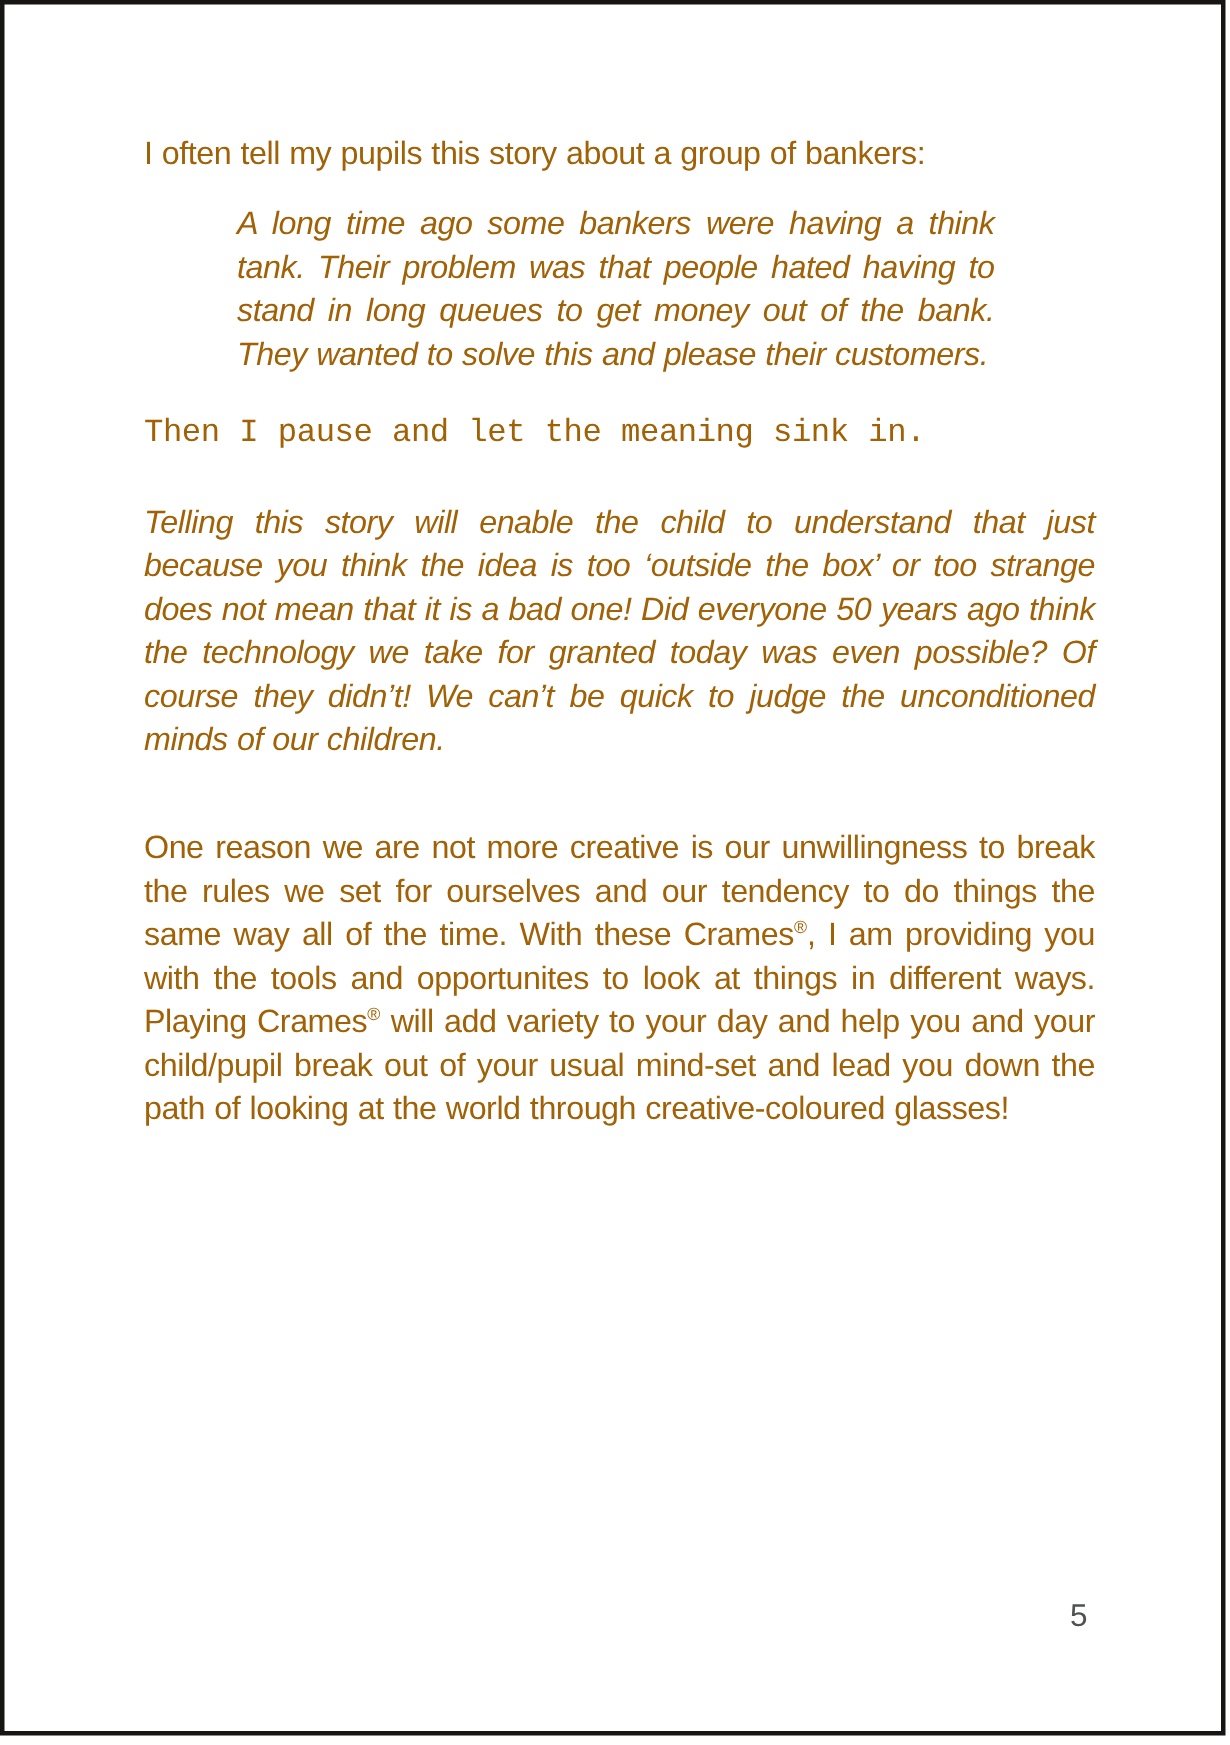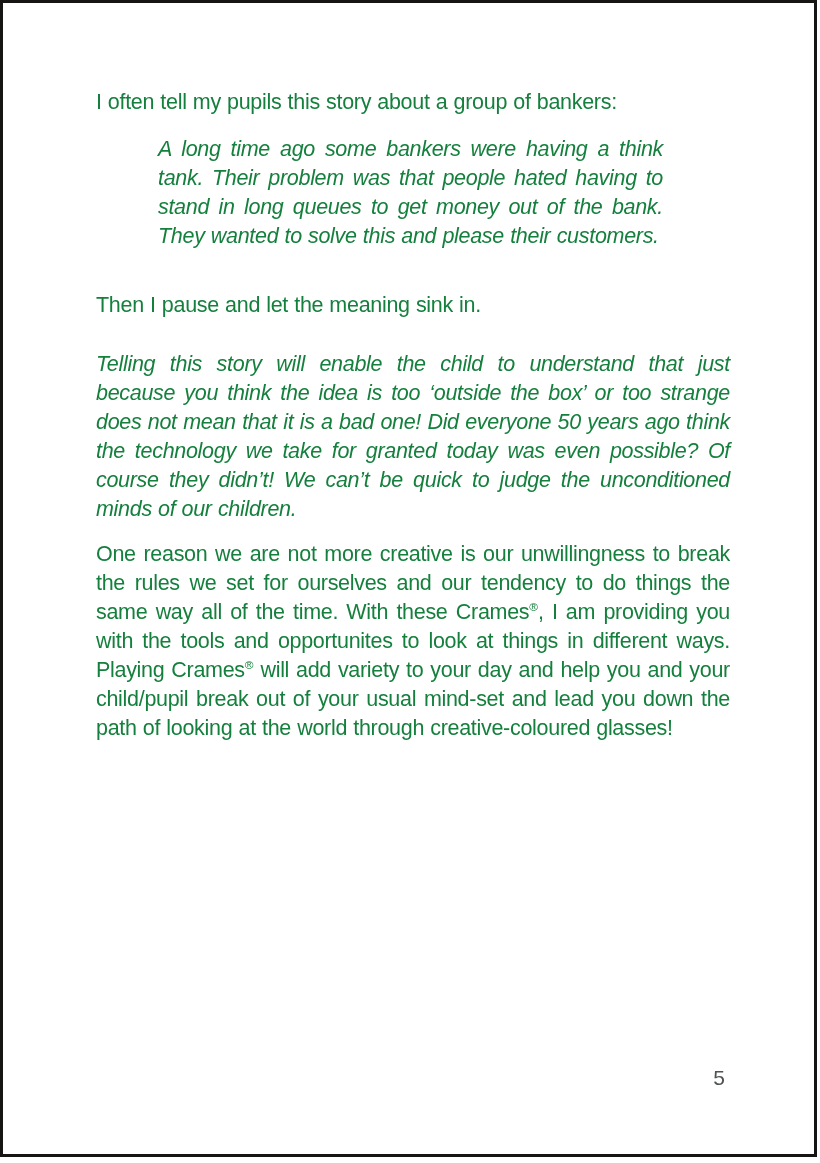--- a/index.html
+++ b/index.html
@@ -28,38 +28,38 @@
     position: absolute;
     left: 93px;
     top: 0;
     width: 634px;
   }
   .para {
     margin: 0;
     font-size: 21.5px;
     line-height: 29px;
     letter-spacing: -0.3px;
-    color: #15803d;
+    color: #a16207;
     word-spacing: 0.5px;
   }
   .para.intro {
     margin-top: 85px;
   }
   .para.quote {
     font-style: italic;
     text-align: justify;
     margin-left: 62px;
     margin-right: 67px;
   }
   .para.quote-1 { margin-top: 18px; }
   .para.quote-2 { margin-top: 17px; }
-  .para.pause   { margin-top: 40px; }
+  .para.pause   { margin-top: 24px; font-family: Liberation Mono, monospace; }
   .para.justify { text-align: justify; }
   .para.body-1  { margin-top: 30px; font-style: italic; }
-  .para.body-2  { margin-top: 16px; }
+  .para.body-2  { margin-top: 43px; }
   sup.reg {
     font-size: 0.55em;
     line-height: 0;
     vertical-align: super;
     letter-spacing: 0;
   }
   .page-number {
     position: absolute;
     top: 1062px;
     right: 89px;

